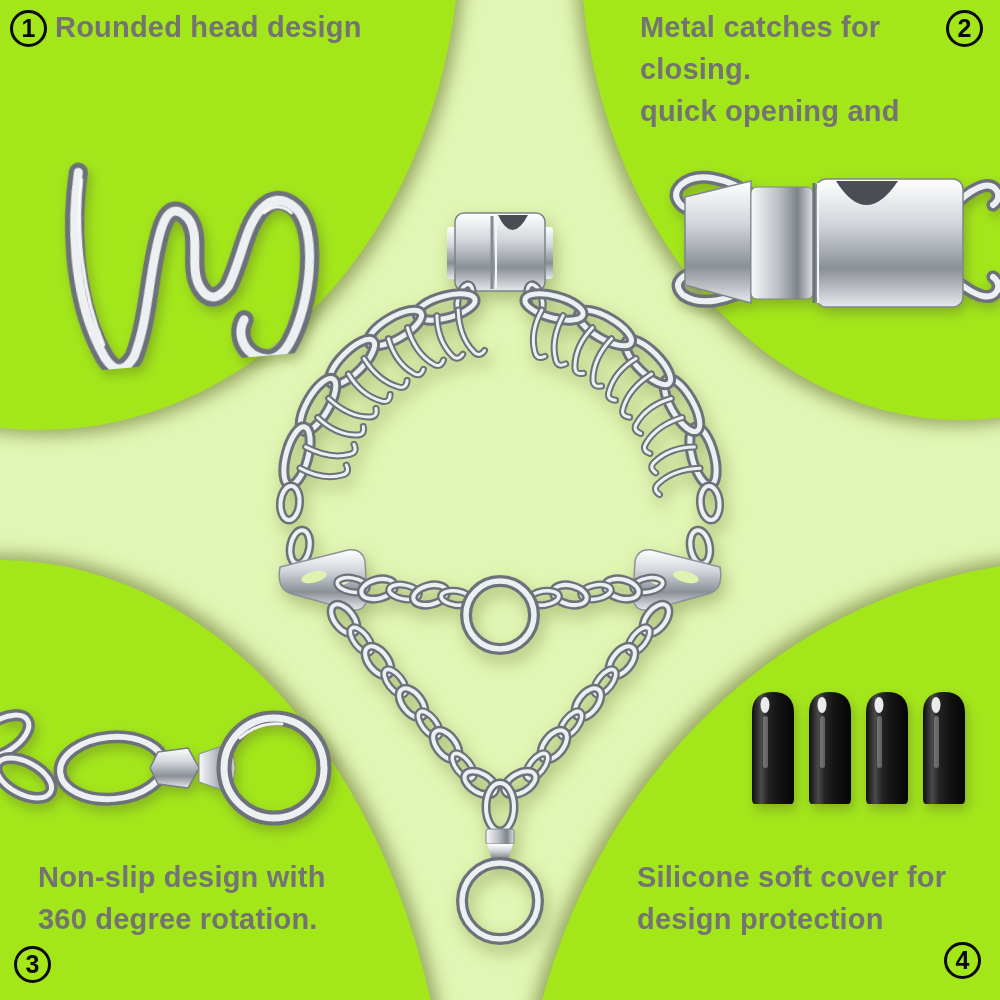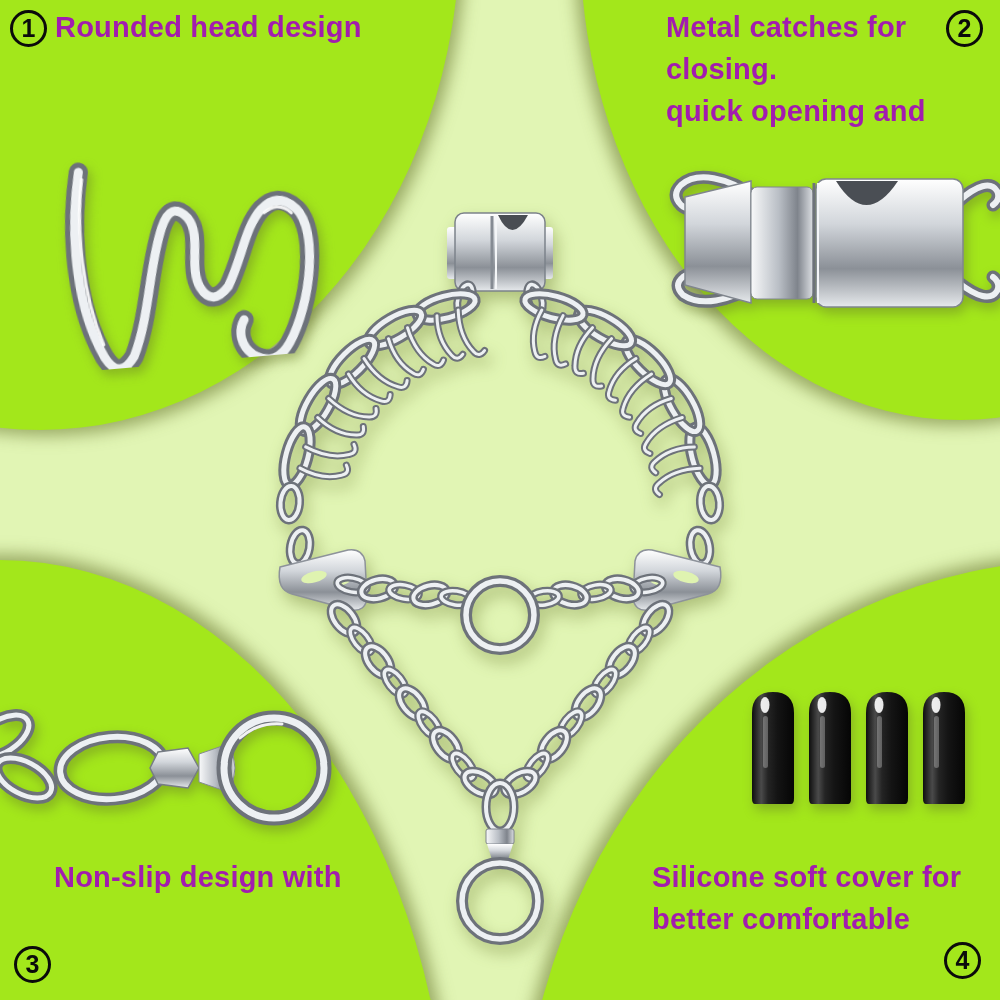--- a/index.html
+++ b/index.html
@@ -7,33 +7,33 @@
     width:1000px;height:1000px;position:relative;overflow:hidden;
     background:#e1f5b4;
     font-family:"Liberation Sans",sans-serif;
   }
   .blob{position:absolute;border-radius:50%;background:#a3e71b;}
   #blob-tl{left:-380px;top:-570px;width:840px;height:1000px;box-shadow:6px 6px 16px rgba(96,112,36,.55);}
   #blob-tr{left:580px;top:-540px;width:760px;height:960px;box-shadow:-6px 6px 16px rgba(96,112,36,.55);}
   #blob-bl{left:-450px;top:560px;width:900px;height:1240px;box-shadow:6px -6px 16px rgba(96,112,36,.55);}
   #blob-br{left:520px;top:560px;width:1120px;height:1220px;box-shadow:-6px -6px 16px rgba(96,112,36,.55);}
 
-  .feature-text{position:absolute;font-weight:bold;font-size:29px;line-height:42px;color:#a21caf;letter-spacing:.2px;}
+  .feature-text{position:absolute;font-weight:bold;font-size:29px;line-height:42px;color:#737373;letter-spacing:.2px;}
   .num{
     position:absolute;width:37px;height:37px;border:3px solid #0b0b0b;border-radius:50%;
     display:flex;align-items:center;justify-content:center;
     font-size:25px;font-weight:bold;color:#0b0b0b;box-sizing:border-box;background:transparent;
   }
   #text-1{left:55px;top:6px;}
   #num-1{left:10px;top:10px;}
-  #text-2{left:640px;top:6px;margin-left:26px;}
+  #text-2{left:640px;top:6px;}
   #num-2{left:946px;top:10px;}
-  #text-3{left:38px;top:856px;margin-left:16px;}
+  #text-3{left:38px;top:856px;}
   #num-3{left:14px;top:946px;}
-  #text-4{left:637px;top:856px;margin-left:15px;}
+  #text-4{left:637px;top:856px;}
   #num-4{left:944px;top:942px;}
 
   .photo{position:absolute;filter:drop-shadow(3px 6px 6px rgba(100,115,40,.45));}
   #prong-link-photo{left:28px;top:138px;transform:rotate(-5deg);}
   #buckle-photo{left:655px;top:135px;}
   #swivel-photo{left:0px;top:680px;}
   #caps-photo{left:752px;top:686px;}
   #collar-photo{left:240px;top:185px;filter:drop-shadow(4px 8px 8px rgba(100,115,40,.4));}
 
   .wD{stroke:#6d727a;fill:none;stroke-linecap:round;stroke-linejoin:round;}
@@ -211,20 +211,21 @@
     <line x1="159" y1="48" x2="159" y2="168" stroke="#6d727a" stroke-width="3"></line>
     <line x1="163" y1="48" x2="163" y2="168" stroke="#f4f6f8" stroke-width="2"></line>
   </g>
 </svg>
 
 <span class="num" id="num-3">
     <span>3</span>
   </span>
 <div class="feature-text" id="text-3">
   <div>Non-slip design with</div>
+  <div>360 degree rotation.</div>
 </div>
 <svg class="photo" id="swivel-photo" width="335" height="180" viewBox="0 0 335 180">
   <g>
     <ellipse cx="2" cy="56" rx="30" ry="16" class="wD" stroke-width="12" transform="rotate(-32 2 56)"></ellipse>
     <ellipse cx="2" cy="56" rx="30" ry="16" class="wL" stroke-width="5" transform="rotate(-32 2 56)"></ellipse>
     <ellipse cx="24" cy="98" rx="30" ry="16" class="wD" stroke-width="12" transform="rotate(28 24 98)"></ellipse>
     <ellipse cx="24" cy="98" rx="30" ry="16" class="wL" stroke-width="5" transform="rotate(28 24 98)"></ellipse>
   </g>
   <g>
     <ellipse cx="112" cy="88" rx="52" ry="31" class="wD" stroke-width="13" transform="rotate(-5 112 88)"></ellipse>
@@ -237,21 +238,21 @@
     <circle cx="274" cy="88" r="50" class="wL" stroke-width="7"></circle>
     <path d="M240,58 Q258,42 282,44" stroke="#ffffff" stroke-width="3" fill="none" stroke-linecap="round" opacity=".9"></path>
   </g>
 </svg>
 
 <span class="num" id="num-4">
     <span>4</span>
   </span>
 <div class="feature-text" id="text-4">
   <div>Silicone soft cover for</div>
-  <div>better comfortable</div>
+  <div>design protection</div>
 </div>
 <svg class="photo" id="caps-photo" width="232" height="122" viewBox="0 0 232 122">
   <g>
     <path d="M3,118 Q0,118 0,112 L0,27 Q0,6 21,6 Q42,6 42,27 L42,112 Q42,118 39,118 Z" fill="url(#capG)"></path>
     <ellipse cx="13" cy="19" rx="4.5" ry="8" fill="#ffffff" opacity=".9"></ellipse>
     <rect x="11" y="30" width="5" height="52" rx="2.5" fill="#ffffff" opacity=".28"></rect>
   </g>
   <g transform="translate(57,0)">
     <path d="M3,118 Q0,118 0,112 L0,27 Q0,6 21,6 Q42,6 42,27 L42,112 Q42,118 39,118 Z" fill="url(#capG)"></path>
     <ellipse cx="13" cy="19" rx="4.5" ry="8" fill="#ffffff" opacity=".9"></ellipse>

